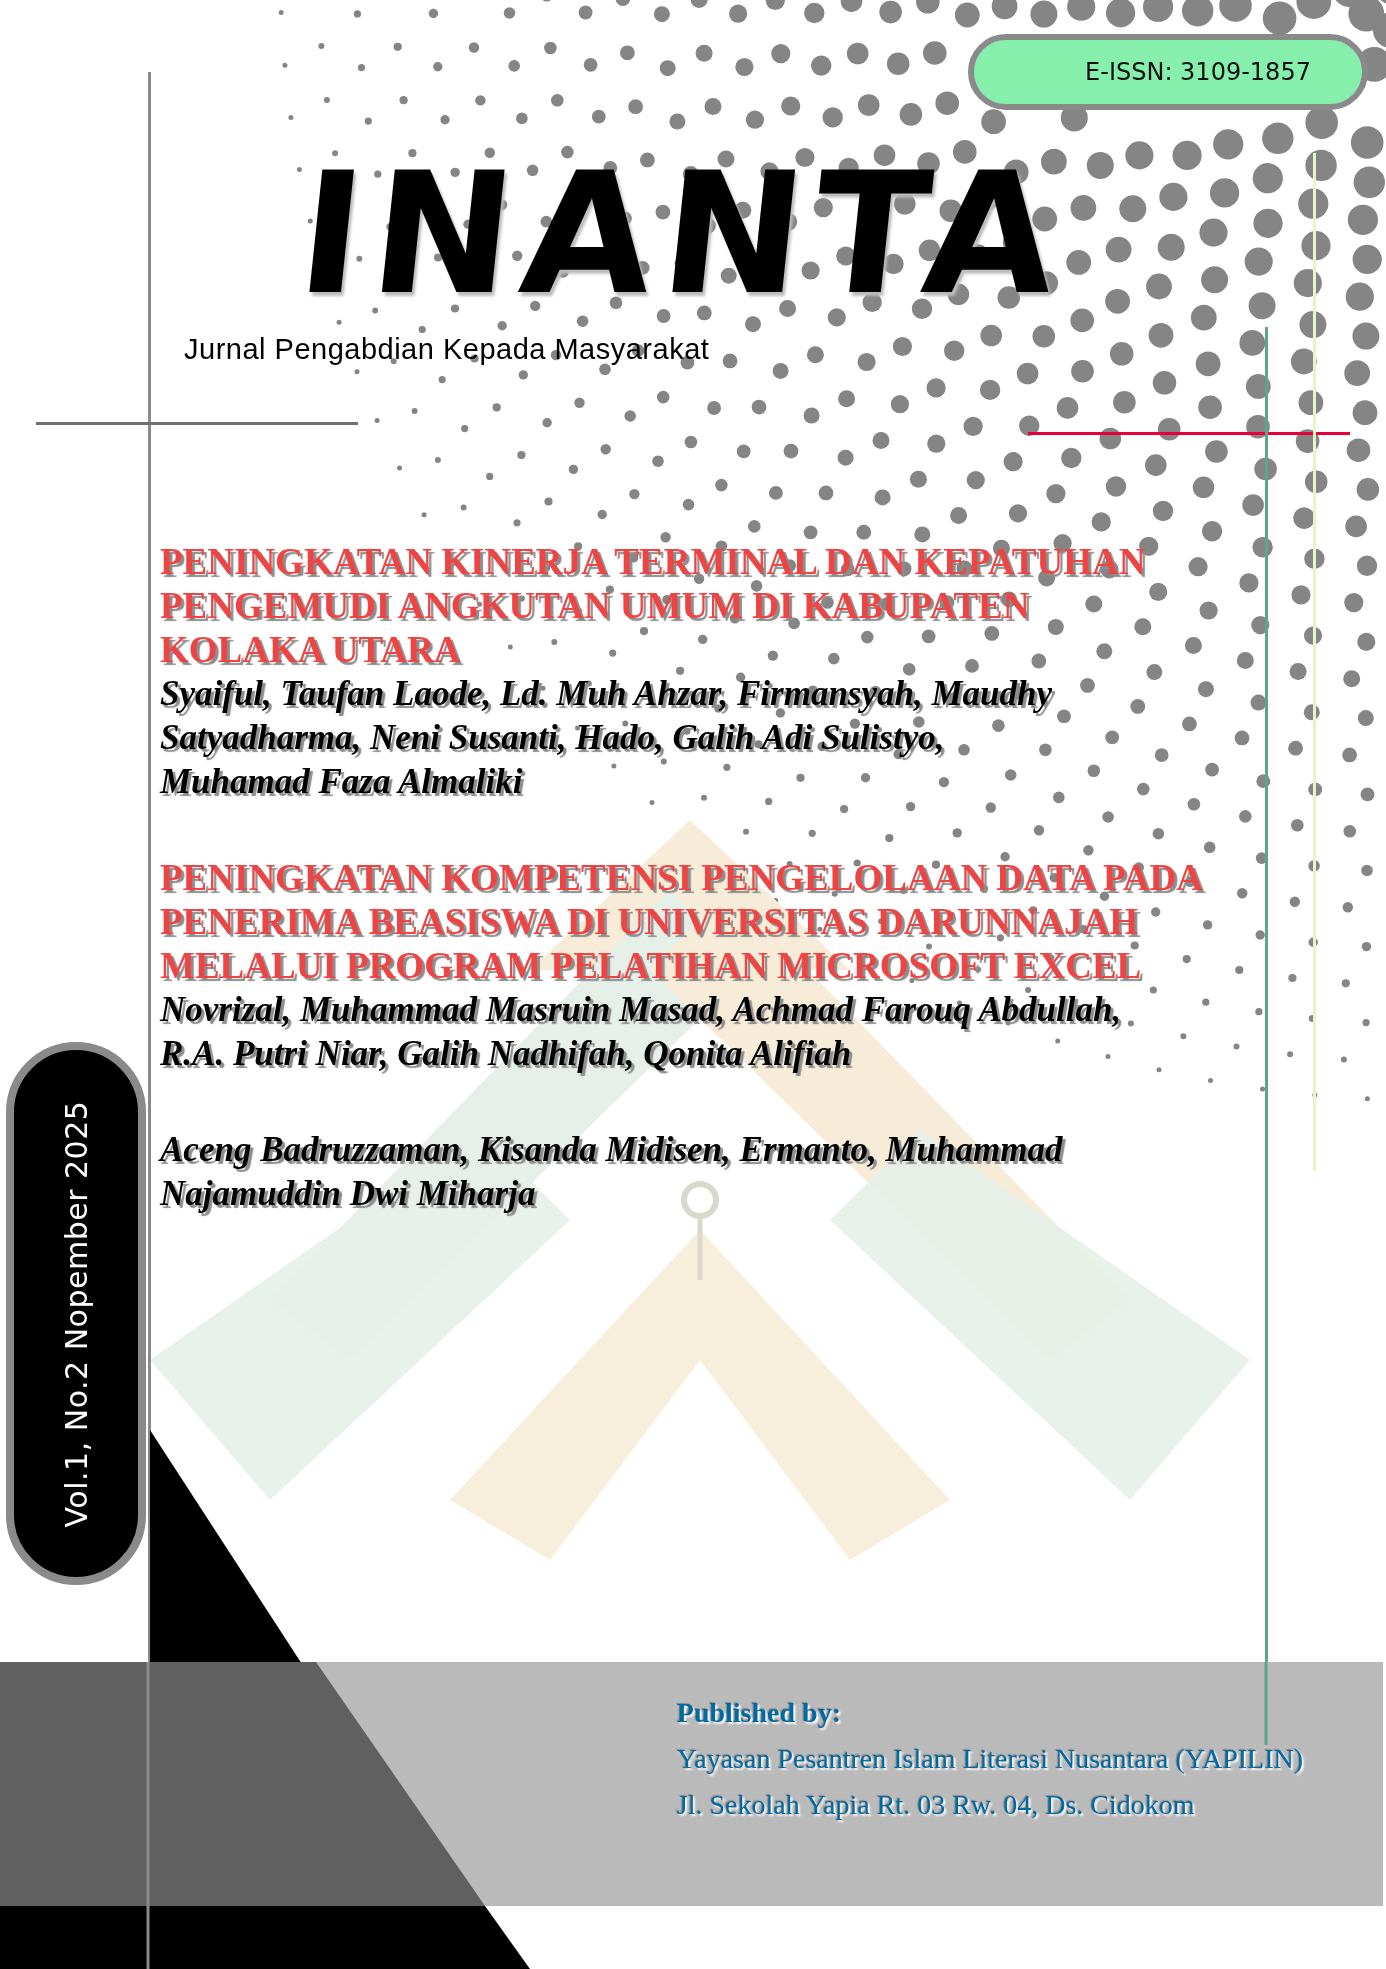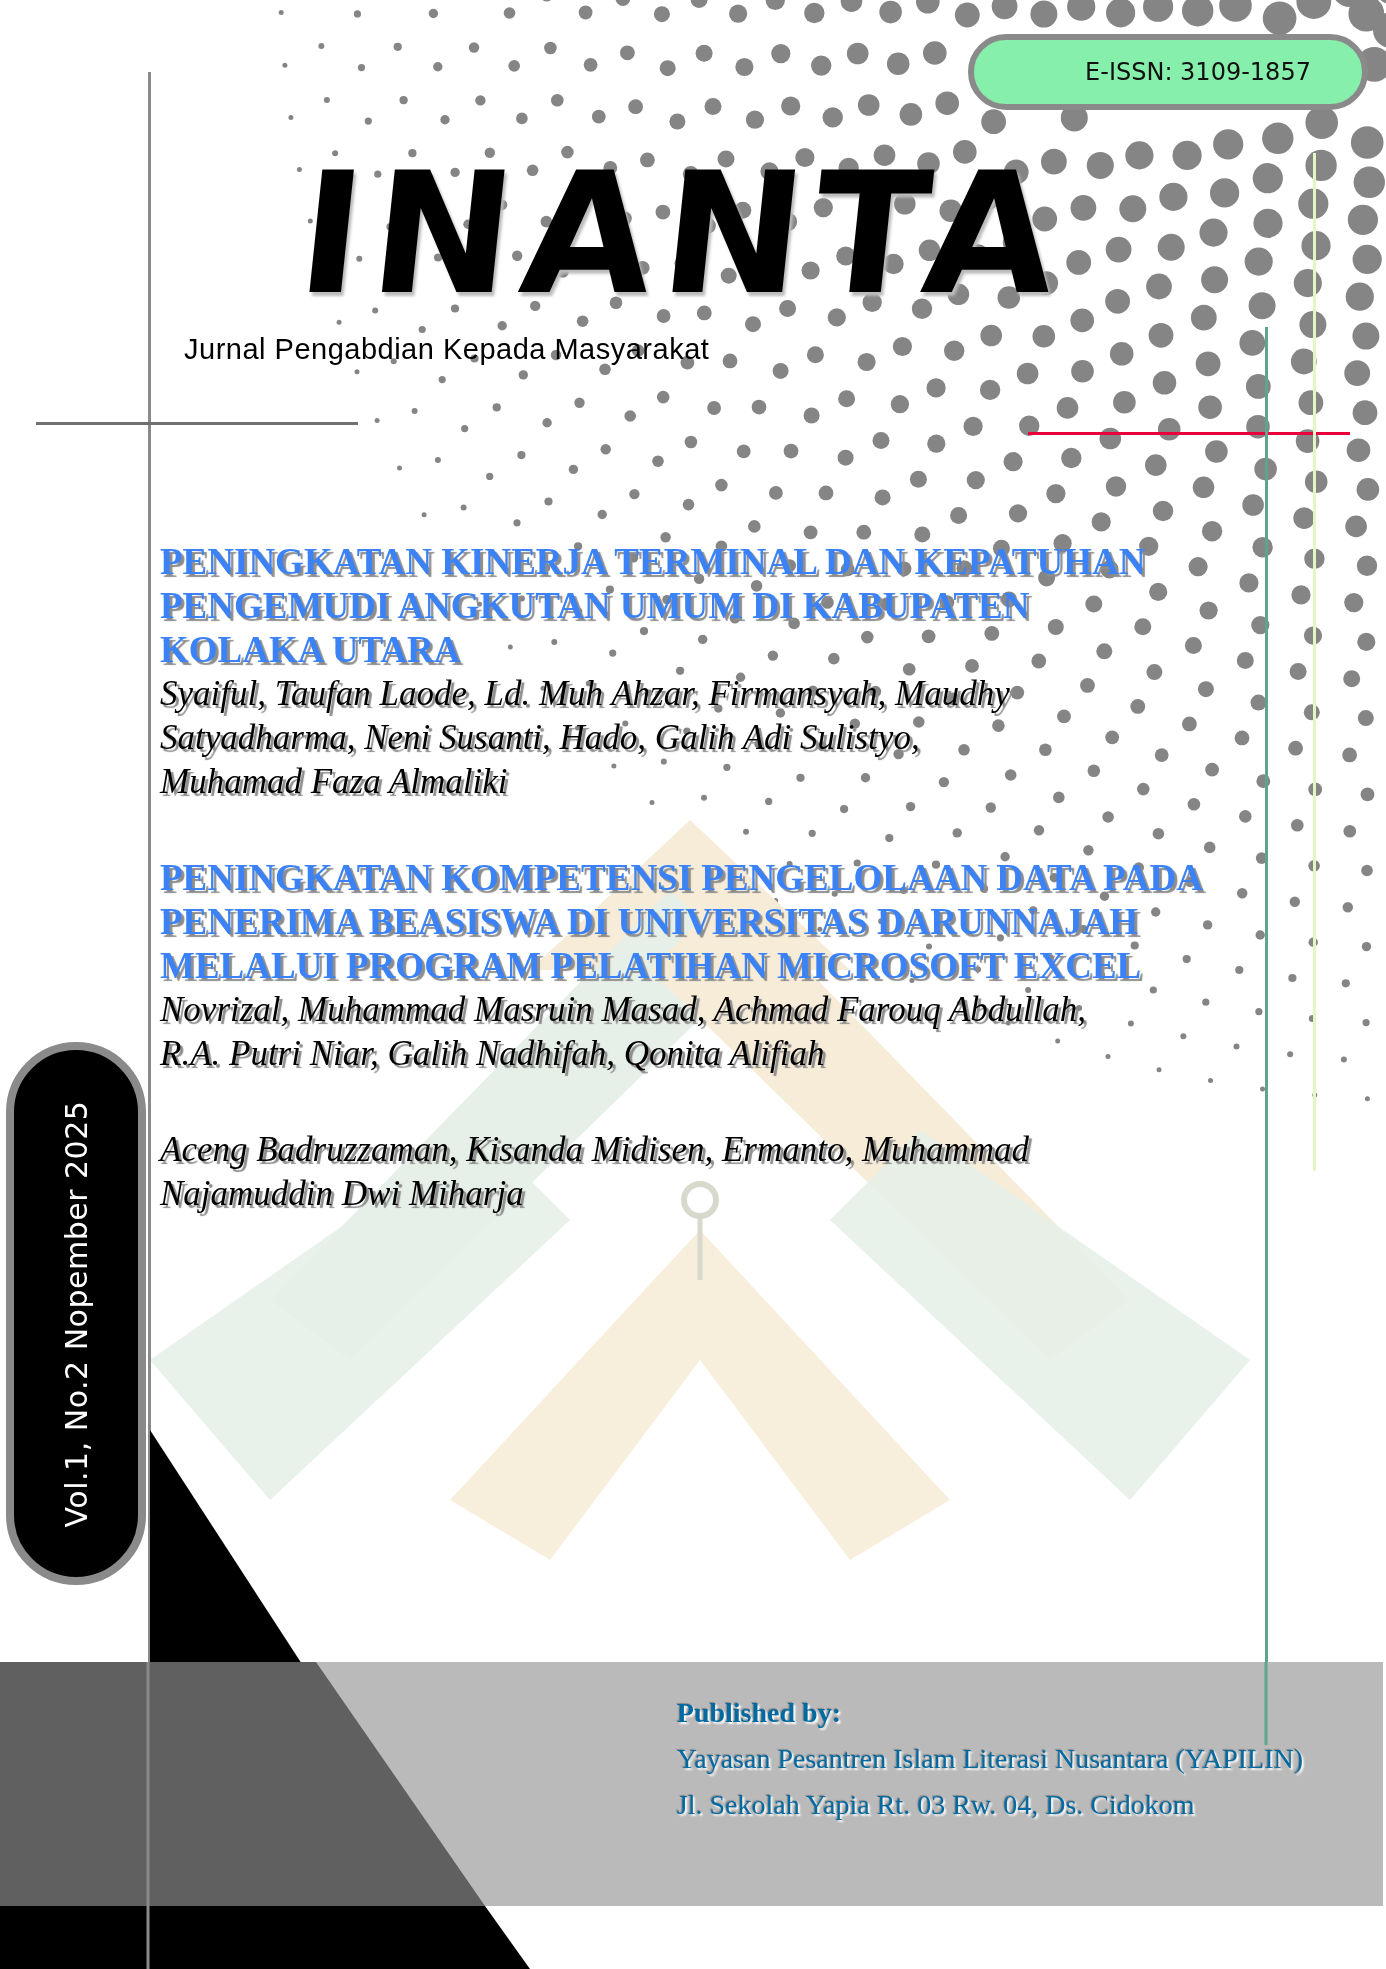--- a/index.html
+++ b/index.html
@@ -11,22 +11,22 @@
   .hline-left { left:36px; top:422px; width:322px; height:3px; background:#707070; }
   .red-line { left:1028px; top:432px; width:322px; height:3px; background:#e8003a; }
   .teal-line { left:1265px; top:327px; width:3px; height:1418px; background:#5ea58c; }
   .lime-line { left:1313px; top:153px; width:3px; height:1018px; background:#e3f7c6; }
   .issn-pill { left:968px; top:34px; width:400px; height:76px; border:6px solid #8a8a8a; border-radius:40px; background:#86efac; box-sizing:border-box; display:flex; align-items:center; justify-content:center; }
   .issn-text { font-family:"DejaVu Sans", sans-serif; font-size:24px; color:#111; letter-spacing:0px; padding-left:60px; }
   .logo { left:300px; top:150px; font-family:"DejaVu Sans", sans-serif; font-weight:bold; font-size:168px; letter-spacing:10px; color:#000; line-height:1; text-shadow:3px 4px 3px #bbb; transform:skewX(-6deg) scaleY(1.0); }
   .subtitle { left:184px; top:335px; font-family:Liberation Sans, sans-serif; font-size:29px; color:#000; letter-spacing:0.5px; line-height:1; }
   .articles { left:160px; top:540px; width:1120px; }
   .article { margin-bottom:52px; }
-  .a-title { font-family:"Liberation Serif", serif; font-weight:bold; font-size:37px; line-height:44px; color:#3b82f6; text-shadow:3px 3px 1px #8d8d8d; white-space:pre-line; }
-  .a-authors { font-family:"Liberation Serif", serif; font-style:italic; font-weight:normal; font-size:35px; line-height:44px; color:#000; text-shadow:3px 3px 1px #8d8d8d; white-space:pre-line; }
+  .a-title { font-family:"Liberation Serif", serif; font-weight:bold; font-size:37px; line-height:44px; color:#ef4444; text-shadow:3px 3px 1px #8d8d8d; white-space:pre-line; }
+  .a-authors { font-family:"Liberation Serif", serif; font-style:italic; font-weight:bold; font-size:35px; line-height:44px; color:#000; text-shadow:3px 3px 1px #8d8d8d; white-space:pre-line; }
   .vol-pill { left:6px; top:1042px; width:140px; height:543px; background:#000; border:8px solid #8a8a8a; border-radius:72px; box-sizing:border-box; overflow:hidden; }
   .vol-text { position:absolute; left:50%; top:50%; transform:translate(-50%,-50%) rotate(-90deg); white-space:nowrap; color:#fff; font-family:"DejaVu Sans", sans-serif; font-size:30px; letter-spacing:0.5px; }
   #bottom-shapes { position:absolute; left:0; top:0; width:1386px; height:1969px; pointer-events:none; }
   .publisher { right:83px; top:1690px; text-align:left; font-family:"Liberation Serif", serif; font-size:28px; line-height:46px; color:#0369a1; text-shadow:2px 2px 2px #fff, -1px -1px 1px #888; }
   .pub-head { font-weight:bold; }
 </style>
 </head>
 <body>
 
 <svg id="dots" viewBox="0 0 1386 1200">

